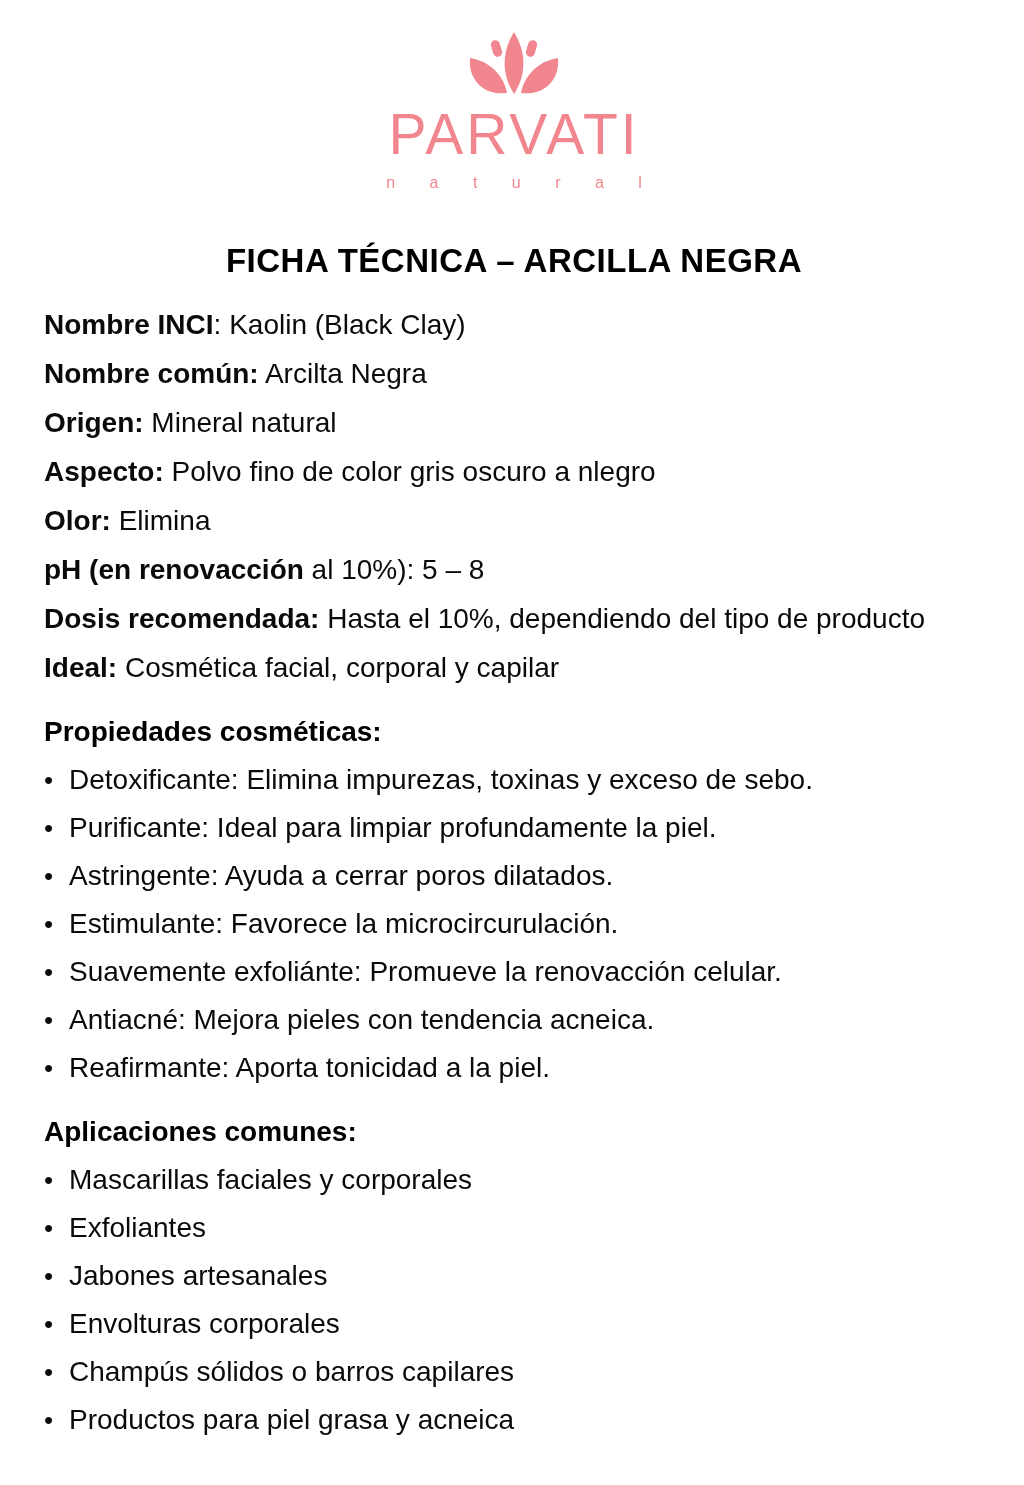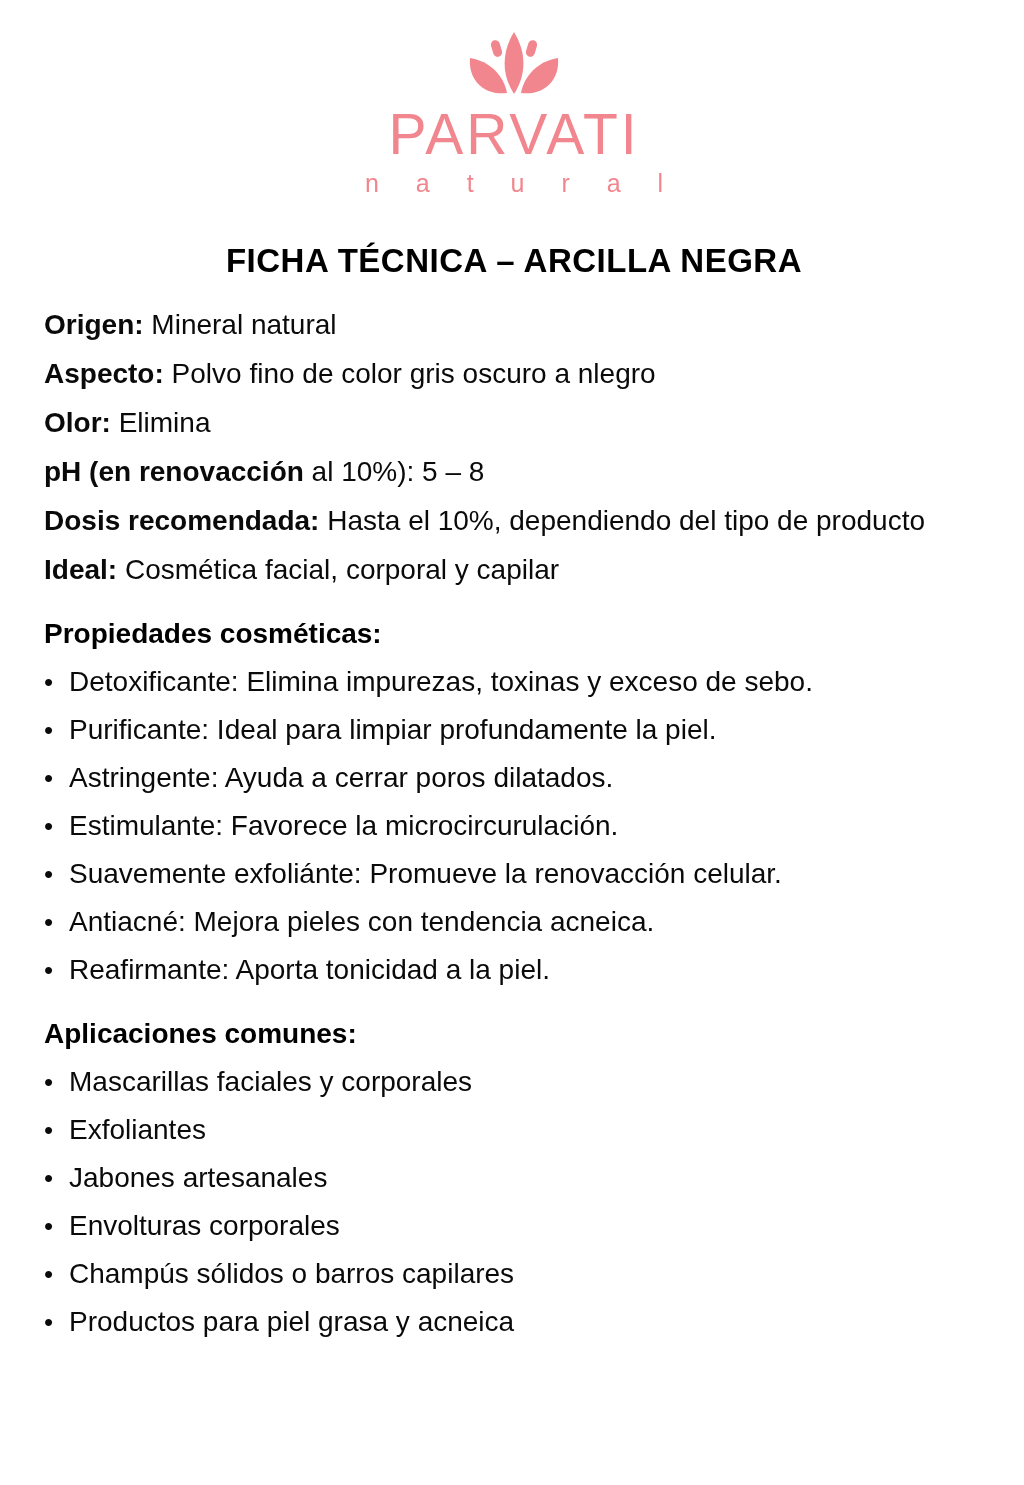--- a/index.html
+++ b/index.html
@@ -15,21 +15,21 @@
   .logo{ text-align:center; }
   .lotus{ width:122px;height:72px;display:block;margin:0 auto; }
   .brand{
     font-size:57px;
     line-height:60px;
     letter-spacing:3px;
     font-weight:400;
     margin-top:2px;
   }
   .tagline{
-    font-size:25px;
+    font-size:16px;
     line-height:30px;
     letter-spacing:15px;
     margin-top:4px;
     text-indent:15px; 
   }
 
   
   h1.title{
     font-size:33px;
     font-weight:bold;
@@ -86,20 +86,22 @@
         <rect x="73" y="10" width="9" height="17" rx="4.5" transform="rotate(16 77.5 18.5)"></rect>
       </g>
     </svg>
     <div class="brand" style="color:#f2868e;">PARVATI</div>
     <div class="tagline" style="color:#f2868e;">n a t u r a l</div>
   </header>
 
   <h1 class="title">FICHA TÉCNICA – ARCILLA NEGRA</h1>
 
   <div class="specs">
+    <p class="spec"><span class="lbl">Nombre INCI</span><span class="val">: Kaolin (Black Clay)</span></p>
+    <p class="spec"><span class="lbl">Nombre común:</span><span class="val"> Arcilta Negra</span></p>
     <p class="spec"><span class="lbl">Origen:</span><span class="val"> Mineral natural</span></p>
     <p class="spec"><span class="lbl">Aspecto:</span><span class="val"> Polvo fino de color gris oscuro a nlegro</span></p>
     <p class="spec"><span class="lbl">Olor:</span><span class="val"> Elimina</span></p>
     <p class="spec"><span class="lbl">pH (en renovacción</span><span class="val"> al 10%): 5 – 8</span></p>
     <p class="spec"><span class="lbl">Dosis recomendada:</span><span class="val"> Hasta el 10%, dependiendo del tipo de producto</span></p>
     <p class="spec"><span class="lbl">Ideal:</span><span class="val"> Cosmética facial, corporal y capilar</span></p>
   </div>
 
   <h2 class="section">Propiedades cosméticas:</h2>
   <ul class="blist">

